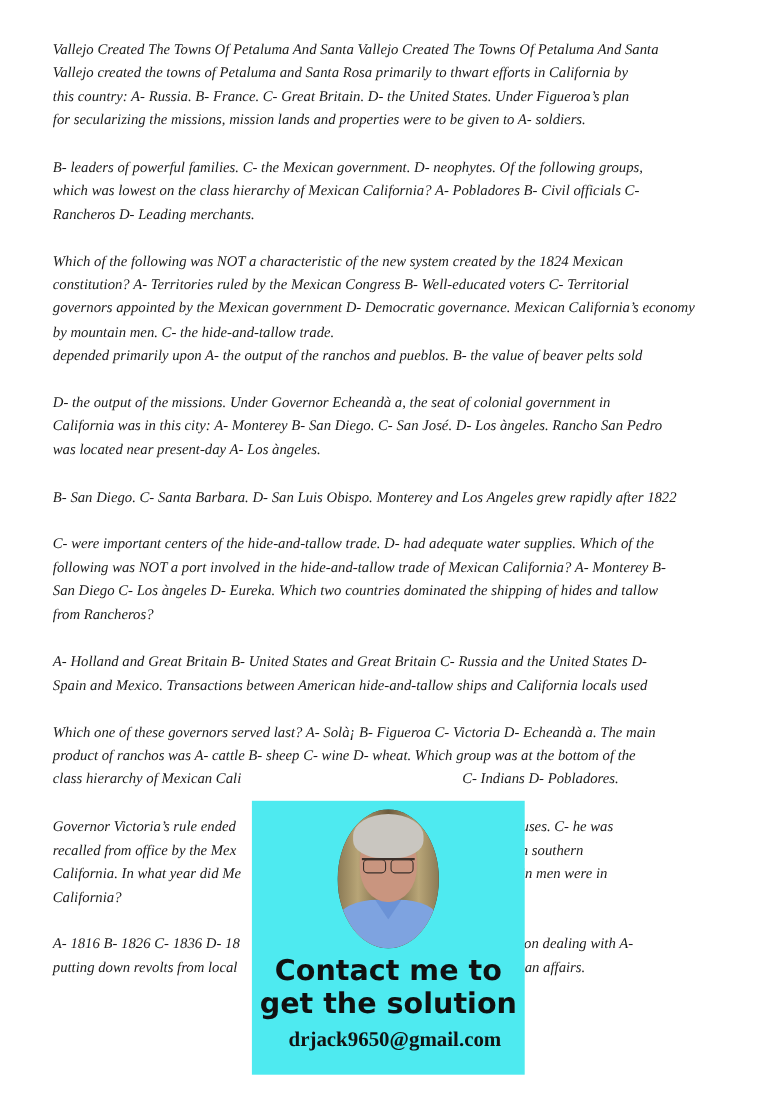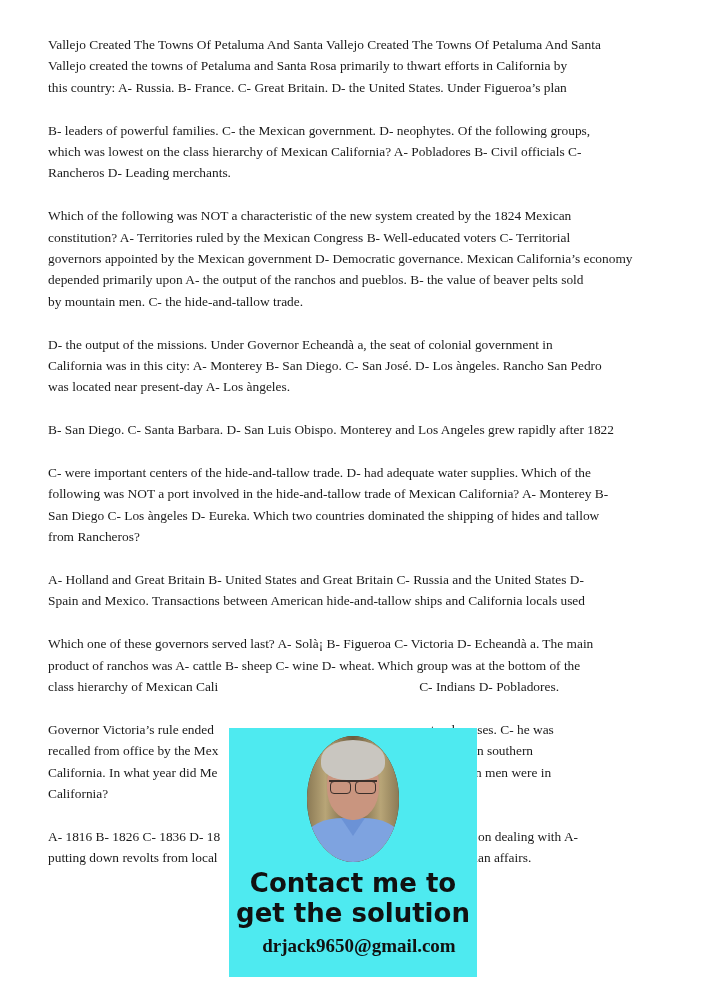--- a/index.html
+++ b/index.html
@@ -18,20 +18,21 @@
       left: 48px;
       top: 34px;
       width: 630px;
       font-family: "Liberation Serif", serif;
       font-size: 13.4px;
       line-height: 21.4px;
       color: #1a1a1a;
     }
     .para {
       margin: 0 0 21.4px 0;
+      font-style: italic;
     }
     .line {
       display: block;
       white-space: nowrap;
     }
     .promo {
       position: absolute;
       left: 229px;
       top: 728px;
       width: 248px;
@@ -122,32 +123,33 @@
     }
   </style>
 </head>
 <body>
 
 <div class="page">
   <p class="para">
     <span class="line">Vallejo Created The Towns Of Petaluma And Santa Vallejo Created The Towns Of Petaluma And Santa</span>
     <span class="line">Vallejo created the towns of Petaluma and Santa Rosa primarily to thwart efforts in California by</span>
     <span class="line">this country: A- Russia. B- France. C- Great Britain. D- the United States. Under Figueroa’s plan</span>
+    <span class="line">for secularizing the missions, mission lands and properties were to be given to A- soldiers.</span>
   </p>
   <p class="para">
     <span class="line">B- leaders of powerful families. C- the Mexican government. D- neophytes. Of the following groups,</span>
     <span class="line">which was lowest on the class hierarchy of Mexican California? A- Pobladores B- Civil officials C-</span>
     <span class="line">Rancheros D- Leading merchants.</span>
   </p>
   <p class="para">
     <span class="line">Which of the following was NOT a characteristic of the new system created by the 1824 Mexican</span>
     <span class="line">constitution? A- Territories ruled by the Mexican Congress B- Well-educated voters C- Territorial</span>
     <span class="line">governors appointed by the Mexican government D- Democratic governance. Mexican California’s economy</span>
+    <span class="line">by mountain men. C- the hide-and-tallow trade.</span>
     <span class="line">depended primarily upon A- the output of the ranchos and pueblos. B- the value of beaver pelts sold</span>
-    <span class="line">by mountain men. C- the hide-and-tallow trade.</span>
   </p>
   <p class="para">
     <span class="line">D- the output of the missions. Under Governor Echeandà a, the seat of colonial government in</span>
     <span class="line">California was in this city: A- Monterey B- San Diego. C- San José. D- Los àngeles. Rancho San Pedro</span>
     <span class="line">was located near present-day A- Los àngeles.</span>
   </p>
   <p class="para">
     <span class="line">B- San Diego. C- Santa Barbara. D- San Luis Obispo. Monterey and Los Angeles grew rapidly after 1822</span>
   </p>
   <p class="para">

